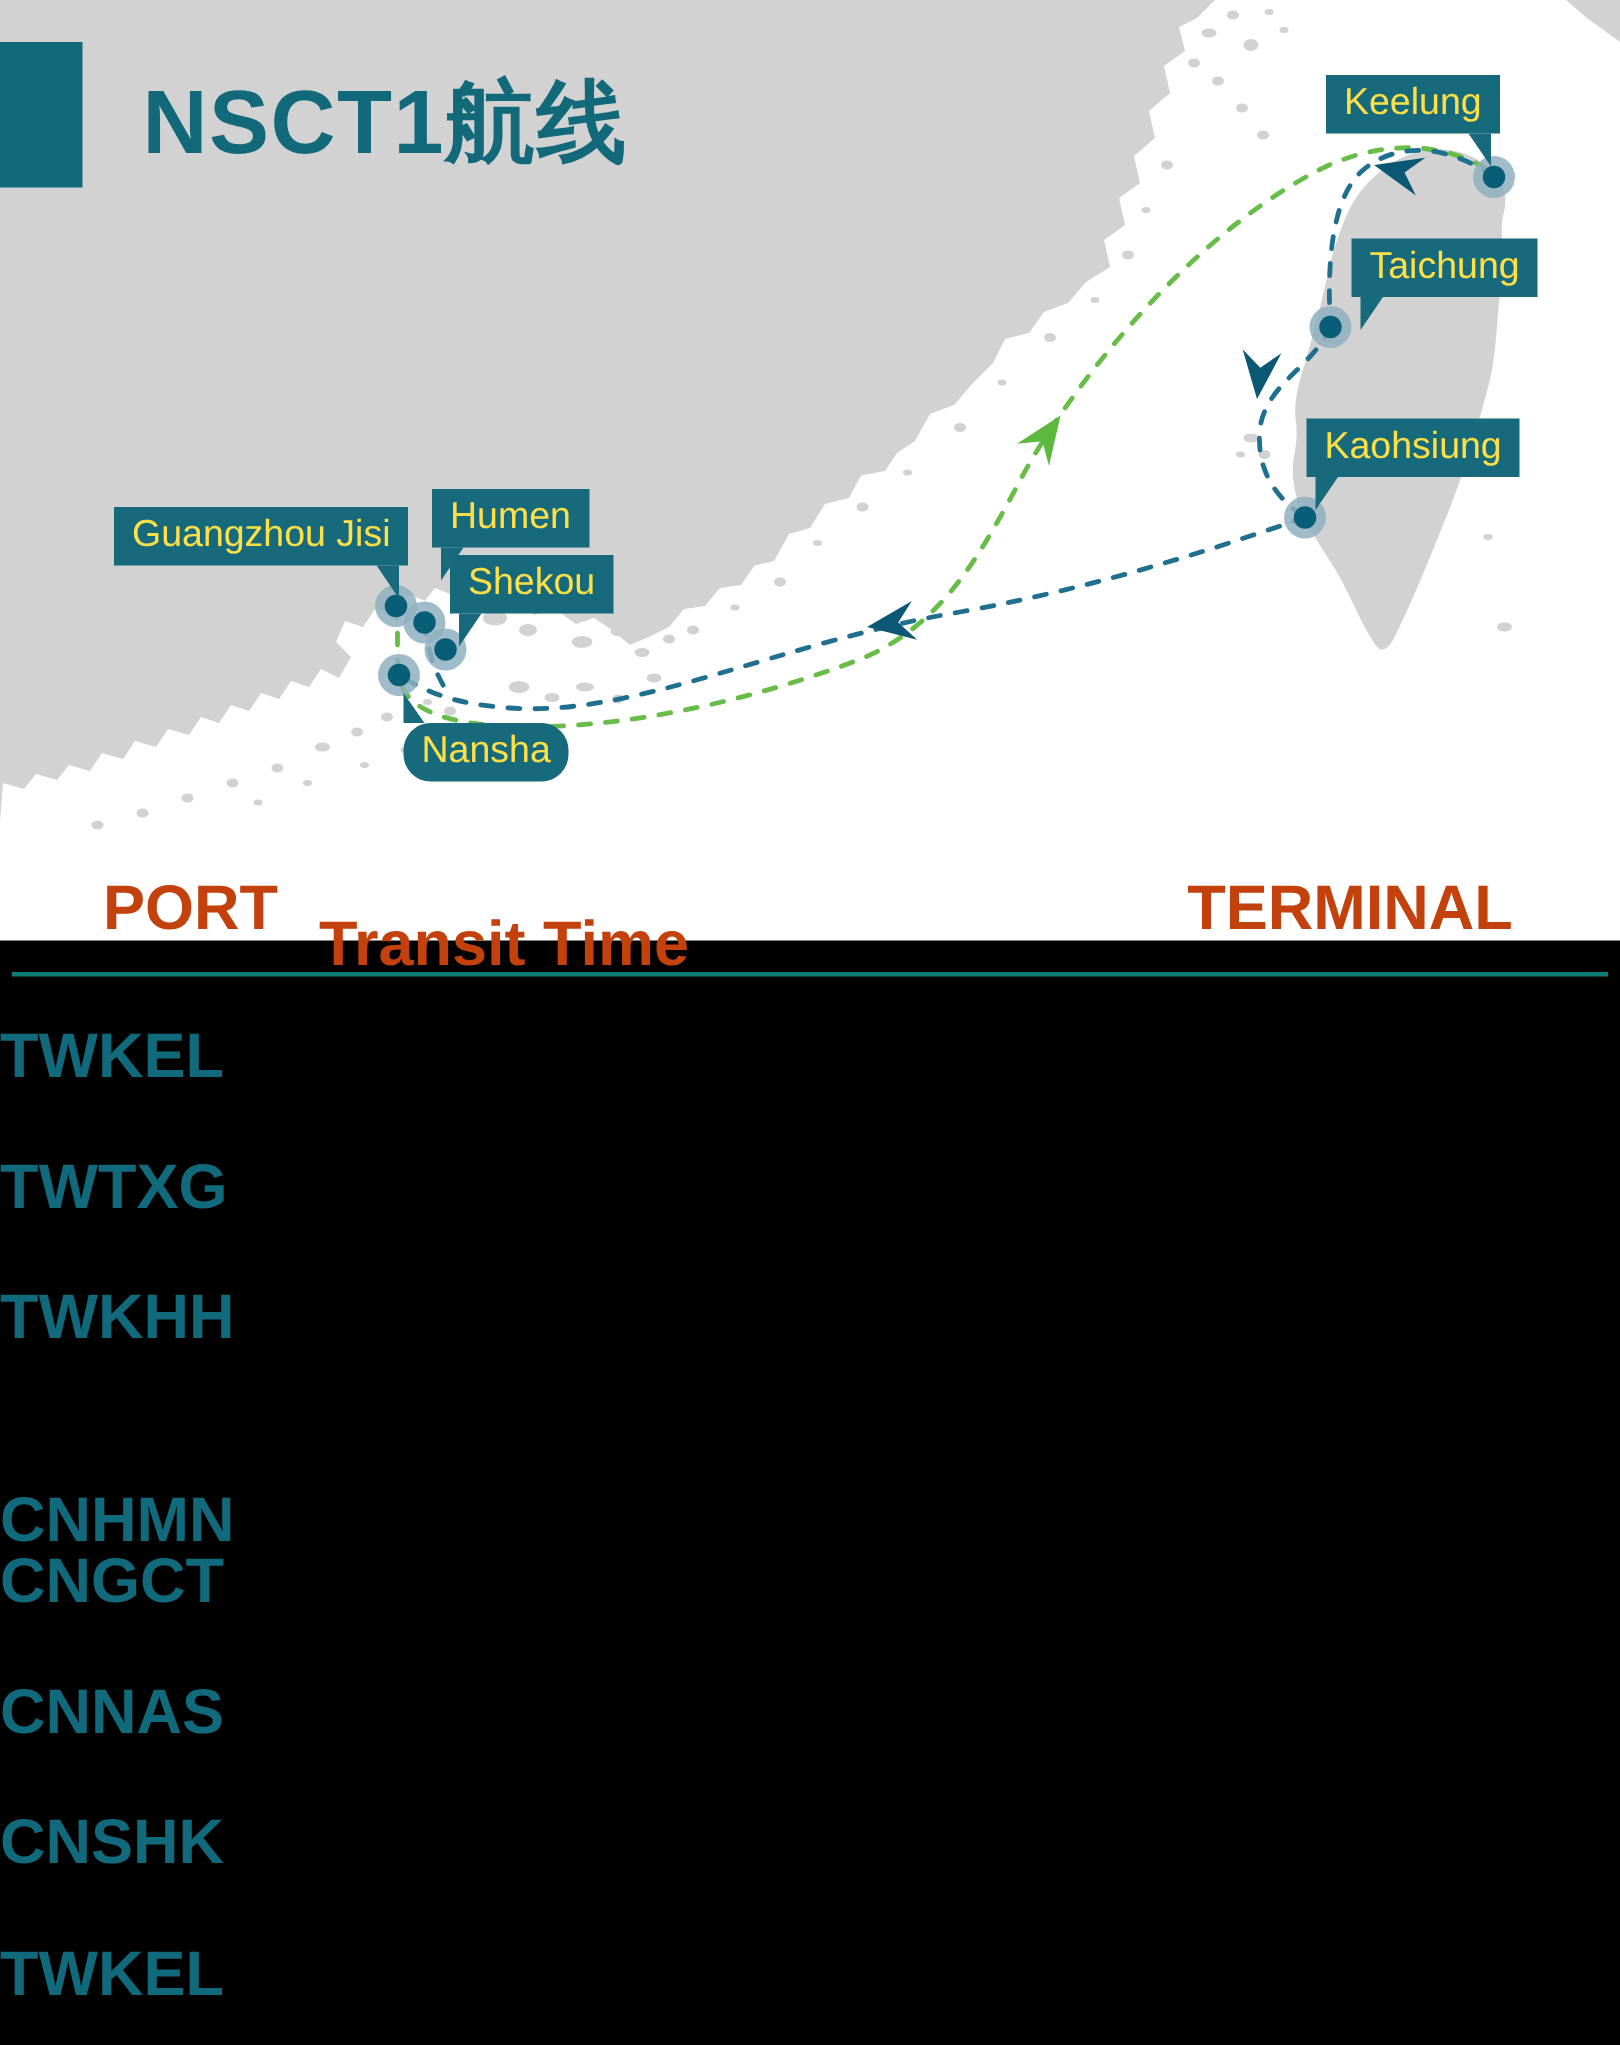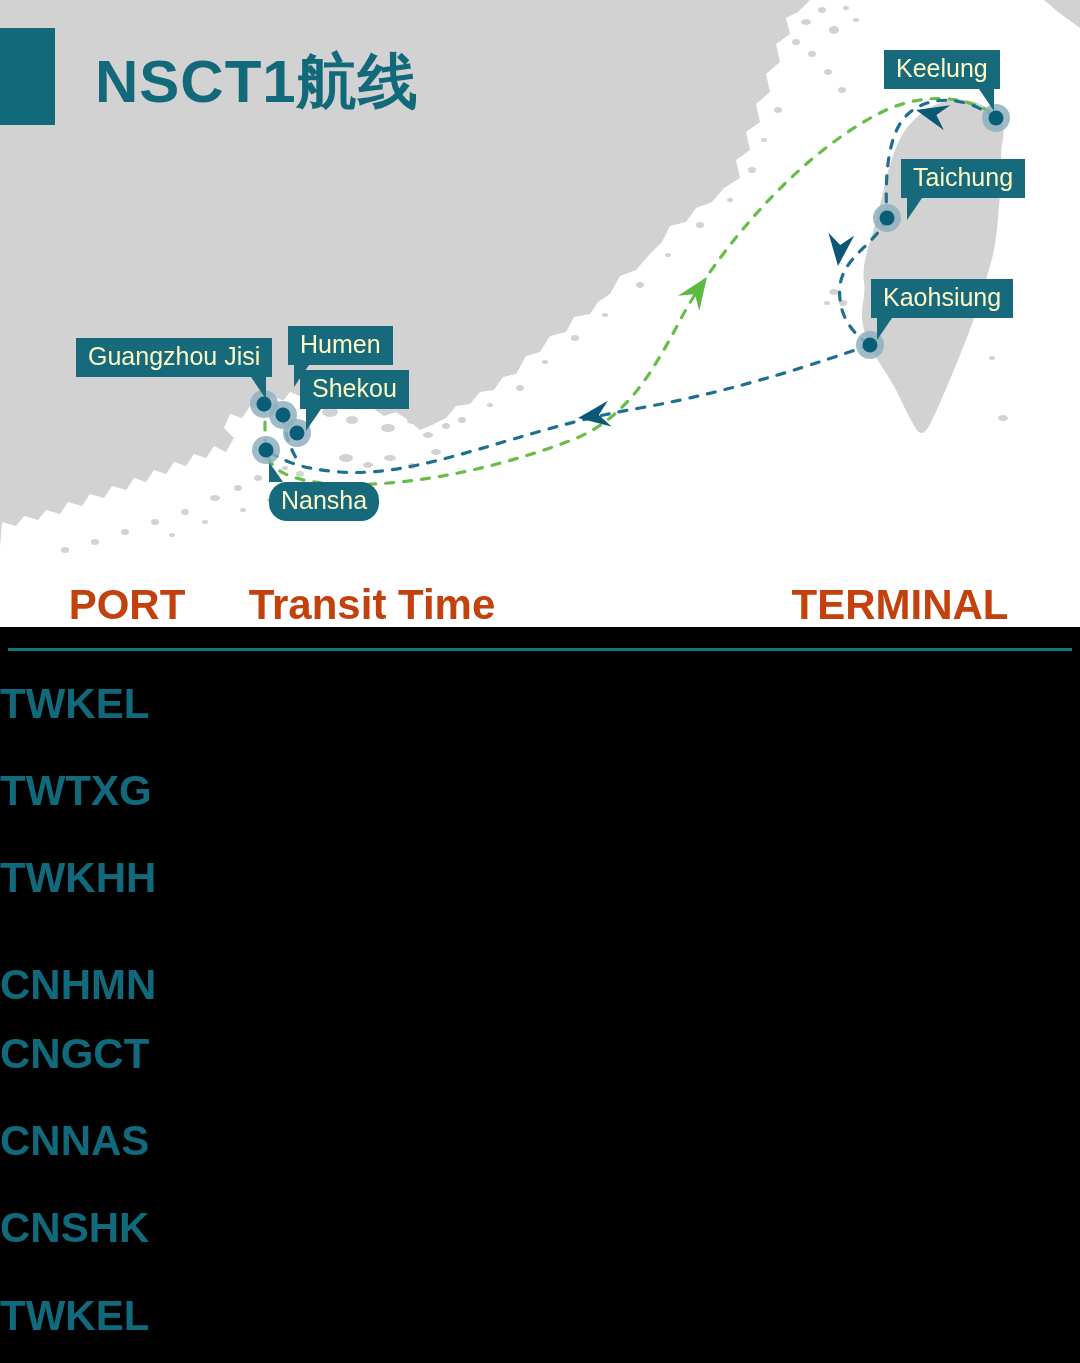--- a/index.html
+++ b/index.html
@@ -5,21 +5,21 @@
   html,body{margin:0;padding:0;background:#000;}
   .page{position:relative;width:1080px;height:1363px;background:#000;overflow:hidden;
         font-family:"Liberation Sans", sans-serif;}
   
   .map-section{position:absolute;left:0;top:0;width:1080px;height:627px;background:#ffffff;}
   .map-svg{position:absolute;left:0;top:0;}
   .accent-square{position:absolute;left:0;top:28px;width:55px;height:97px;background:#12697A;}
   .page-title{position:absolute;left:95px;top:42px;margin:0;font-size:60px;font-weight:bold;
               color:#12697A;letter-spacing:1px;white-space:nowrap;}
   
-  .plabel{position:absolute;background:#17697C;color:#fef9c3;font-size:25px;line-height:1.0;
+  .plabel{position:absolute;background:#17697C;color:#fde047;font-size:25px;line-height:1.0;
           padding:6px 12px 8px 12px;white-space:nowrap;}
   .plabel::after{content:'';position:absolute;width:0;height:0;}
   .tail-br::after{right:6px;top:100%;border-top:22px solid #17697C;border-left:15px solid transparent;}
   .tail-bl::after{left:6px;top:100%;border-top:22px solid #17697C;border-right:15px solid transparent;}
   .tail-tl::after{left:0;bottom:100%;border-bottom:20px solid #17697C;border-right:14px solid transparent;}
   
   .col-header{position:absolute;top:584px;transform:translateX(-50%);font-size:42px;font-weight:bold;
               color:#c2410c;white-space:nowrap;line-height:1.0;}
   
   .divider{position:absolute;left:8px;top:648px;width:1064px;height:3px;background:#0E7C74;}
@@ -188,28 +188,28 @@
 
     <div class="plabel tail-br" style="left:884px;top:50px;">Keelung</div>
     <div class="plabel tail-bl" style="left:901px;top:159px;">Taichung</div>
     <div class="plabel tail-bl" style="left:871px;top:279px;">Kaohsiung</div>
     <div class="plabel tail-br" style="left:76px;top:338px;">Guangzhou Jisi</div>
     <div class="plabel tail-bl" style="left:288px;top:326px;">Humen</div>
     <div class="plabel tail-bl" style="left:300px;top:370px;">Shekou</div>
     <div class="plabel tail-tl" style="left:269px;top:482px;border-radius:18px;">Nansha</div>
 
     <div class="col-header" style="left:127px;">PORT</div>
-    <div class="col-header" style="left:372px;">Transit Time</div>
+    <div class="col-header" style="left:336px;margin-top:24px;">Transit Time</div>
     <div class="col-header" style="left:900px;">TERMINAL</div>
   </div>
 
   <div class="divider"></div>
 
   <div class="port-row" style="top:683px;">TWKEL</div>
   <div class="port-row" style="top:770px;">TWTXG</div>
   <div class="port-row" style="top:857px;">TWKHH</div>
-  <div class="port-row" style="top:964px;">CNHMN</div>
+  <div class="port-row" style="top:992px;">CNHMN</div>
   <div class="port-row" style="top:1033px;">CNGCT</div>
   <div class="port-row" style="top:1120px;">CNNAS</div>
   <div class="port-row" style="top:1207px;">CNSHK</div>
   <div class="port-row" style="top:1295px;">TWKEL</div>
 
 </div>
 
 </body></html>

